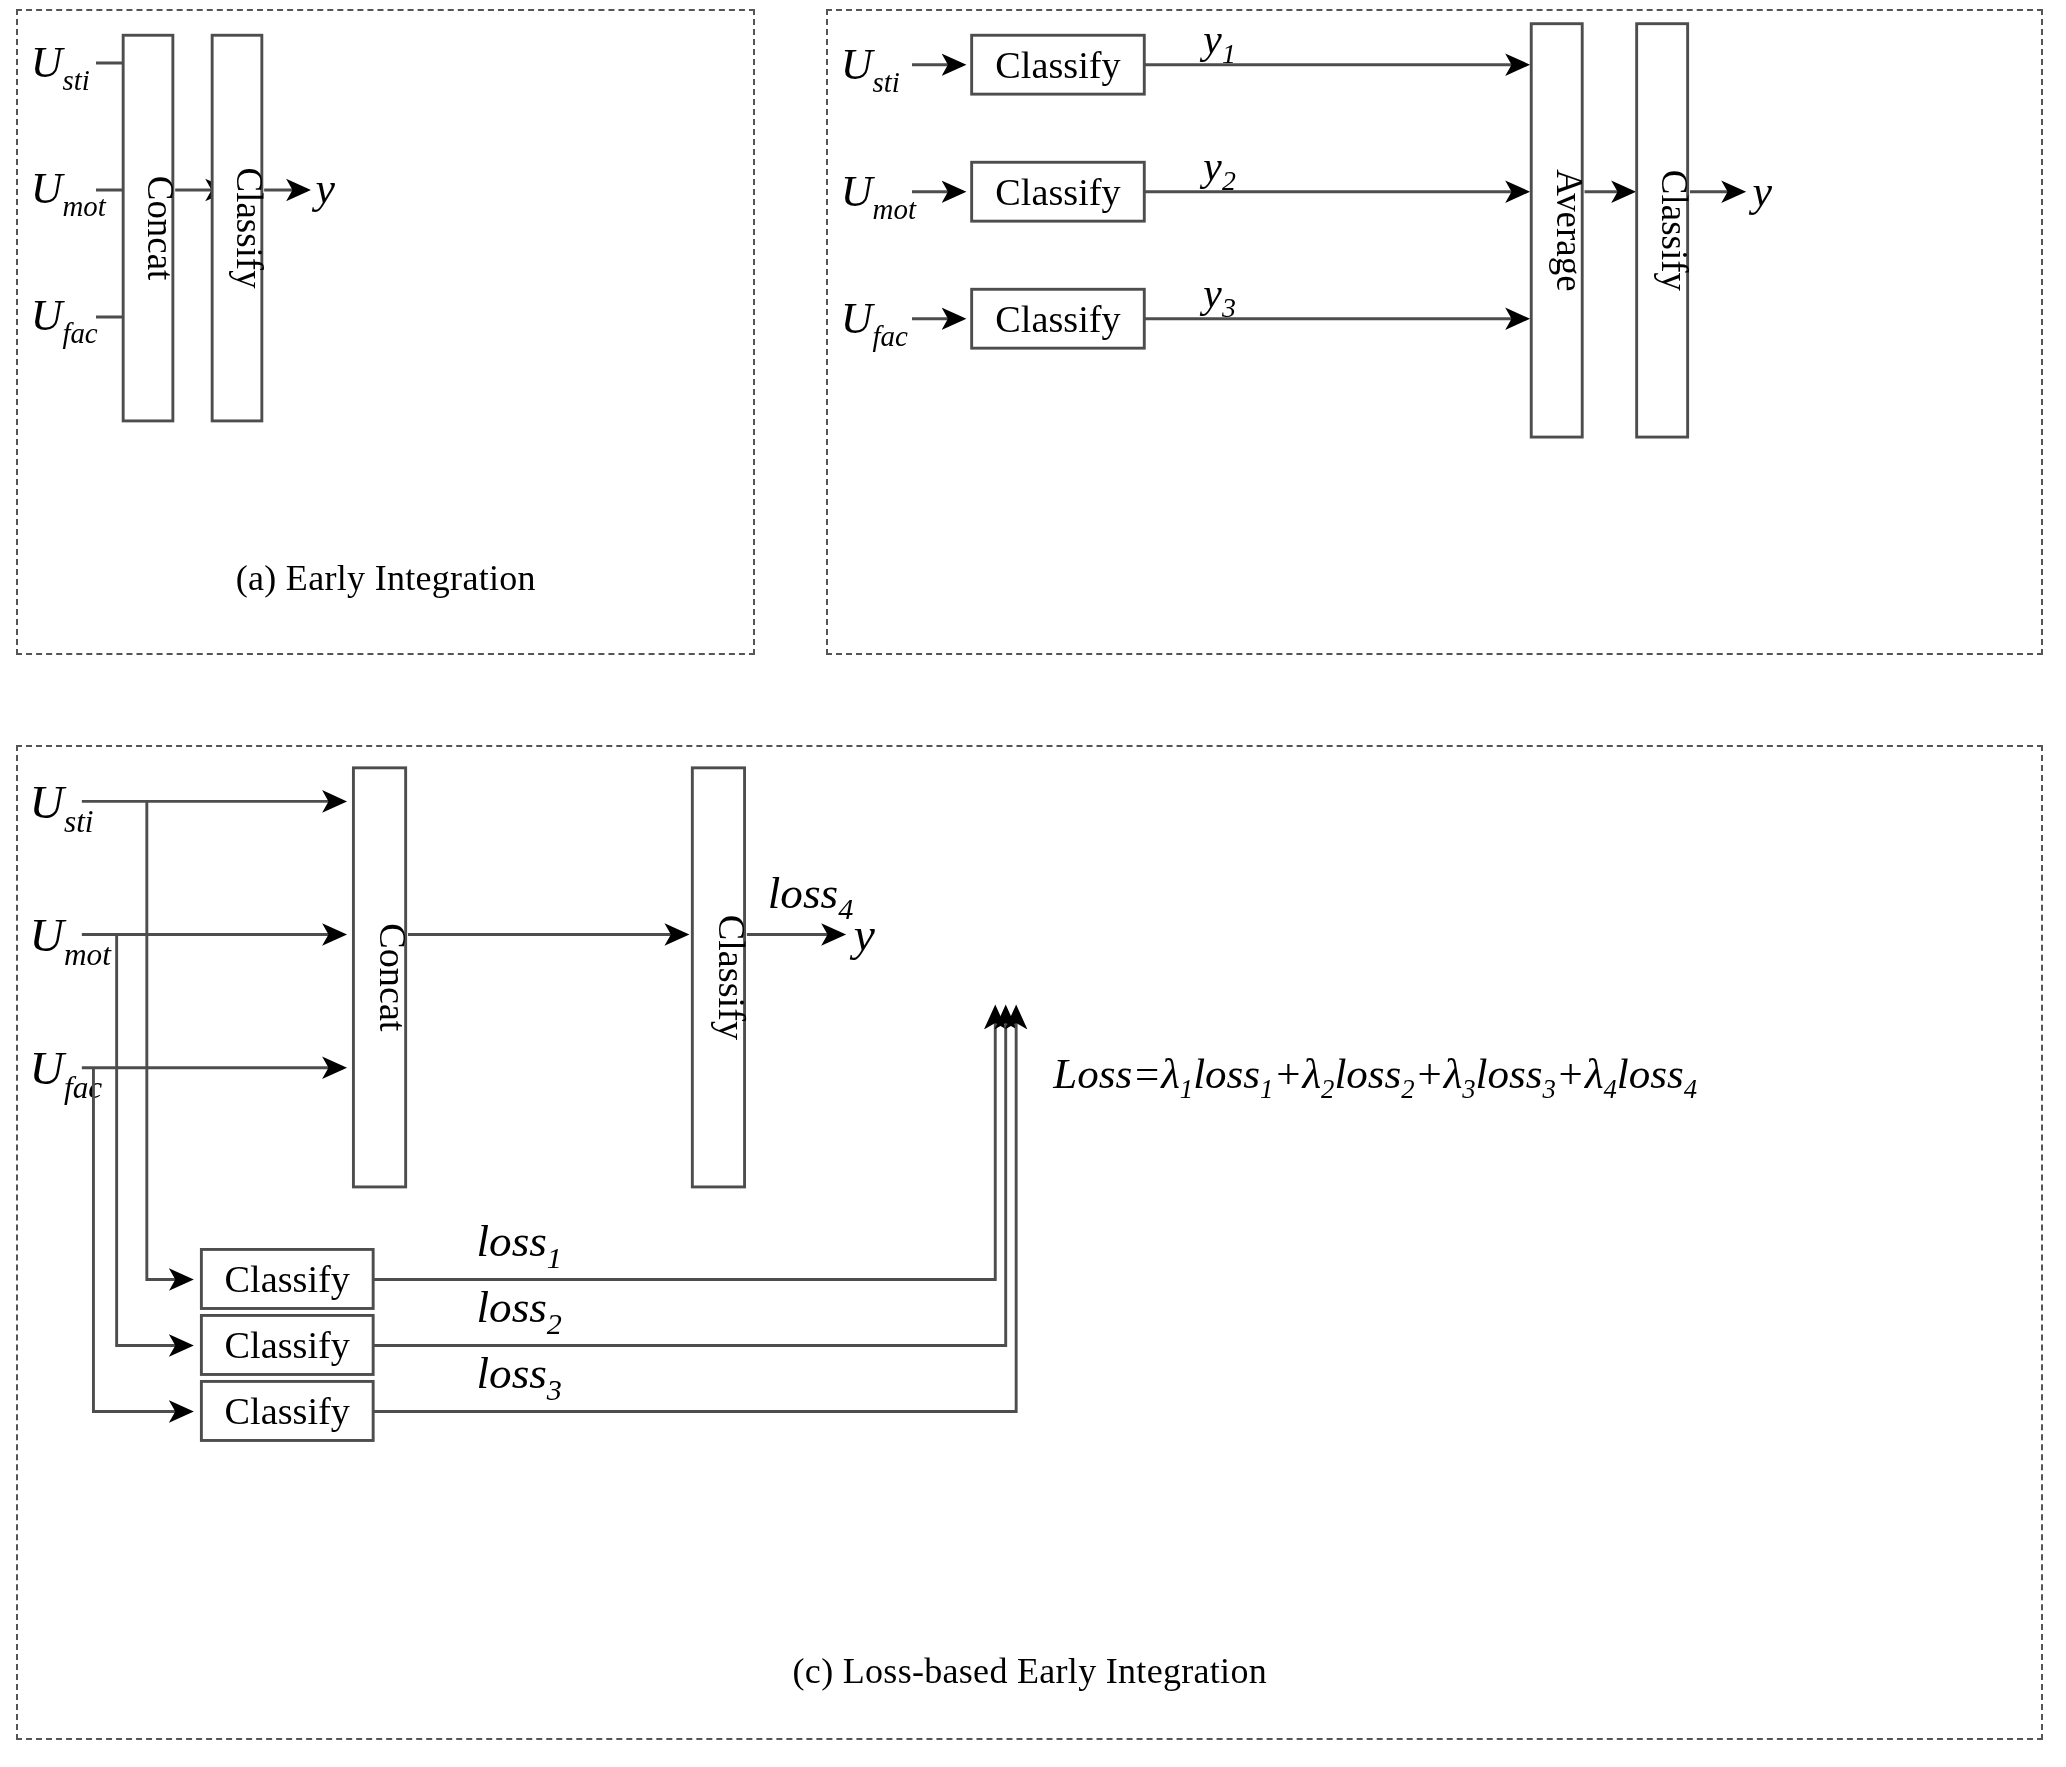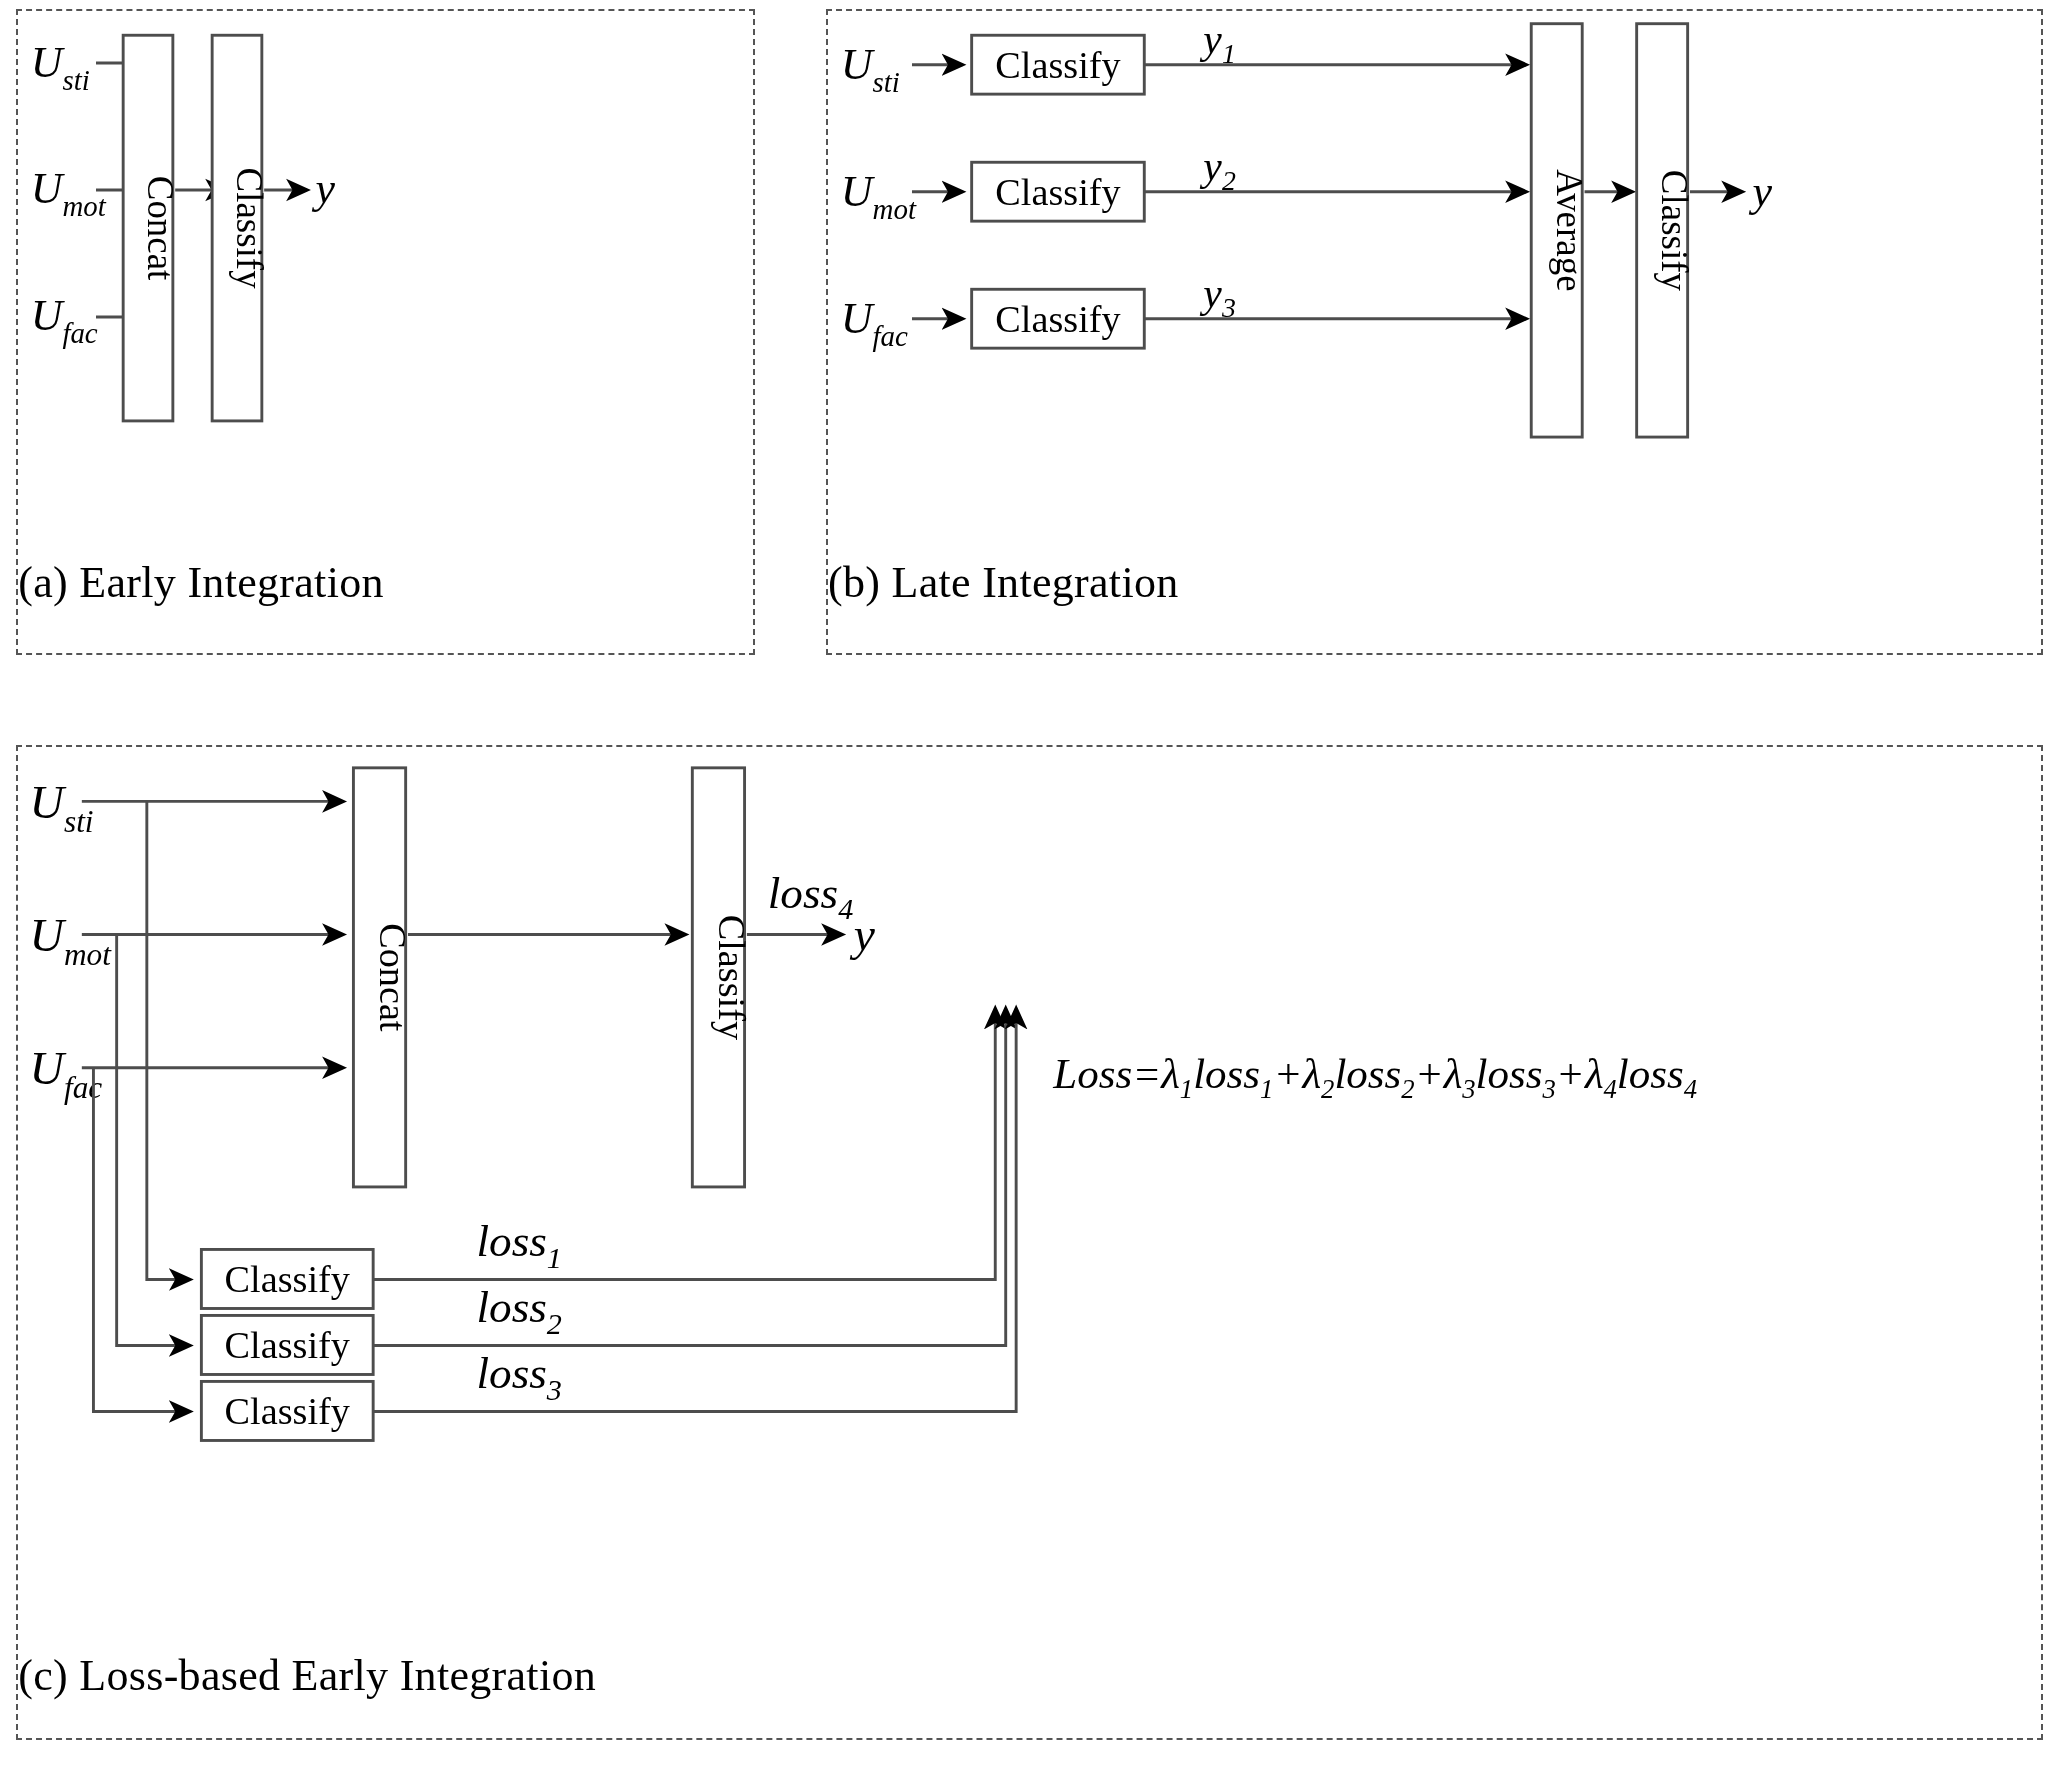--- a/index.html
+++ b/index.html
@@ -3,21 +3,21 @@
 <meta charset="utf-8">
 <style>
   html,body{margin:0;padding:0;background:#fff;}
   body{width:2066px;height:1767px;position:relative;
        font-family:"Liberation Serif","DejaVu Serif",serif;color:#000;}
   .panel{position:absolute;border:2.3px dashed #555;box-sizing:border-box;}
   #panel-a{left:16.3px;top:9.3px;width:739px;height:646px;}
   #panel-b{left:826px;top:9.3px;width:1217px;height:646px;}
   #panel-c{left:16.3px;top:745px;width:2027px;height:995px;}
   .panel > svg{position:absolute;left:0;top:0;width:100%;height:100%;overflow:visible;}
-  .cap{position:absolute;width:100%;text-align:left;font-size:44px;
+  .cap{position:absolute;width:100%;text-align:center;font-size:36px;
        letter-spacing:0.3px;white-space:nowrap;font-family:Liberation Serif, serif;}
   #cap-a{top:546px;}
   #cap-b{top:546px;}
   #cap-c{top:871px;margin-top:32px;}
   .eqwrap{position:absolute;left:1035px;top:302px;font-size:43px;
           font-style:italic;white-space:nowrap;}
   .eqwrap sub{font-size:0.62em;font-style:italic;}
   svg text{font-family:"Liberation Serif","DejaVu Serif",serif;fill:#000;}
   svg .ital{font-style:italic;}
   svg .boxrect{fill:#ffffff;stroke:#4d4d4d;stroke-width:5;}
@@ -93,21 +93,20 @@
     <text x="1258" y="380" font-size="64" text-anchor="middle" transform="rotate(90 1258 380)">Average</text>
 
     <line class="wire" x1="1306" y1="313" x2="1388" y2="313" marker-end="url(#ah)"></line>
 
     <rect class="boxrect" x="1396" y="22" width="88" height="716"></rect>
     <text x="1440" y="380" font-size="64" text-anchor="middle" transform="rotate(90 1440 380)">Classify</text>
 
     <line class="wire" x1="1488" y1="313" x2="1578" y2="313" marker-end="url(#ah)"></line>
     <text x="1596" y="337" font-size="76" class="ital">y</text>
   </svg>
-  <div class="cap" id="cap-b">(b) Late Integration</div>
 </div>
 
 <div class="panel" id="panel-c">
   <svg viewBox="0 0 3486 1712" preserveAspectRatio="none">
       <defs>
       <marker id="ah" markerWidth="9" markerHeight="9" refX="7.2" refY="4.5" orient="auto" markerUnits="strokeWidth">
         <path d="M0,0.6 L8.6,4.5 L0,8.4 L2.2,4.5 Z" fill="#000"></path>
       </marker>
     </defs>
 

